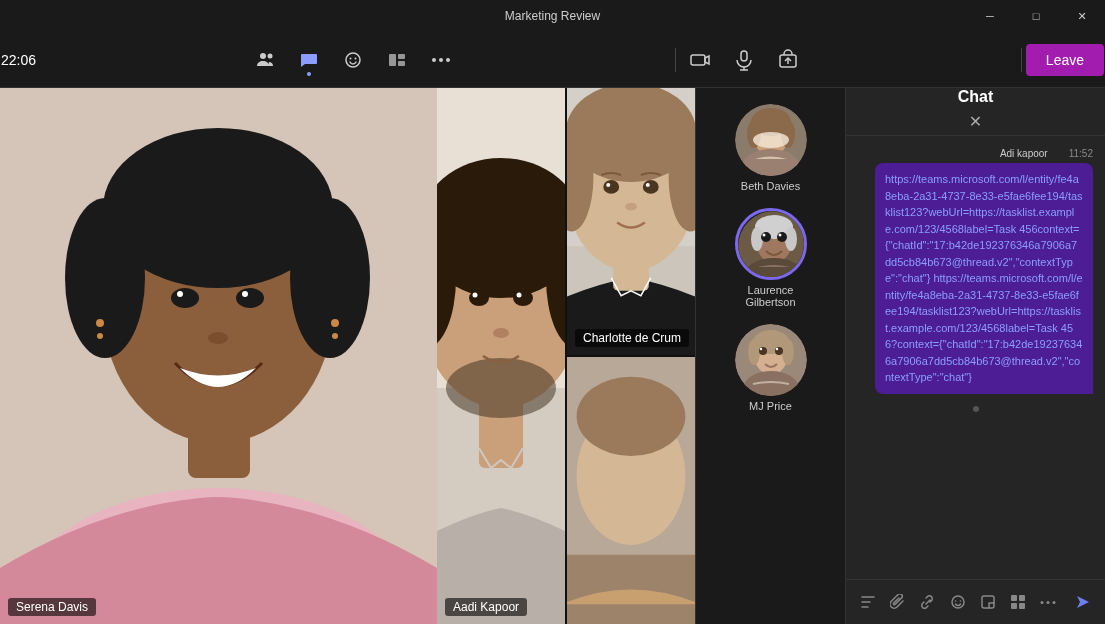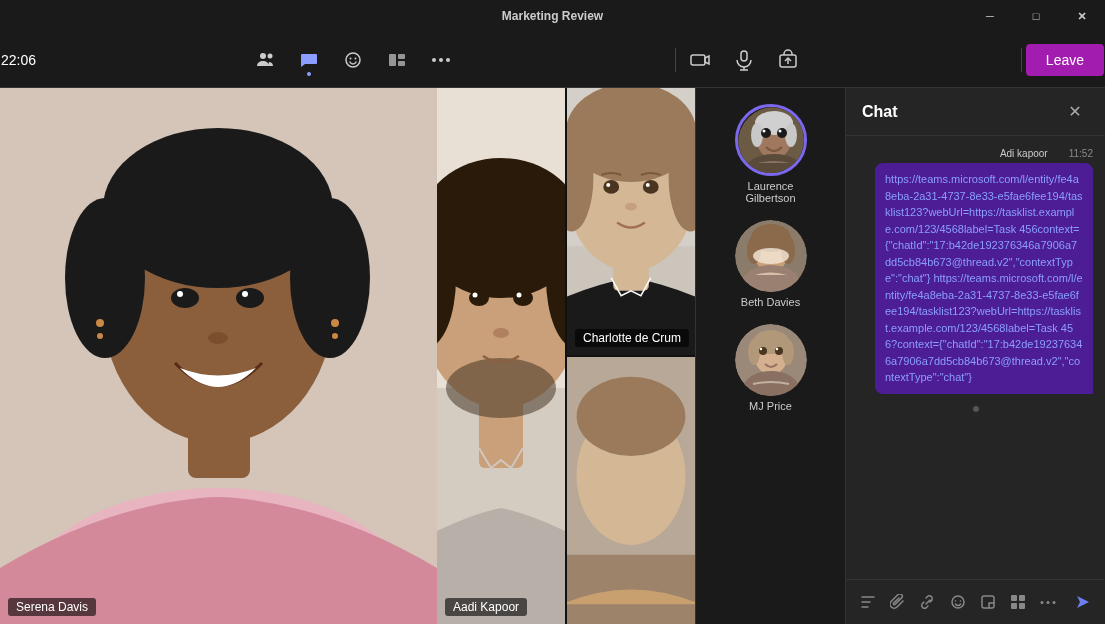--- a/index.html
+++ b/index.html
@@ -13,21 +13,20 @@
     }
 
     
     #title-bar {
       height: 32px;
       background: #1a1a1a;
       display: flex;
       align-items: center;
       justify-content: center;
       position: relative;
-      font-weight: bold;
     }
     #title-bar-title {
       font-size: 12px;
       color: #ccc;
     }
     #window-controls {
       position: absolute;
       right: 0;
       top: 0;
       height: 32px;
@@ -213,20 +212,21 @@
       flex-direction: column;
       border-left: 1px solid #333;
     }
     #chat-header {
       height: 48px;
       display: flex;
       align-items: center;
       padding: 0 16px;
       border-bottom: 1px solid #333;
       justify-content: space-between;
+      flex-direction: column;
     }
     #chat-title {
       font-size: 16px;
       font-weight: 600;
       color: #fff;
     }
     #chat-close {
       color: #aaa;
       cursor: pointer;
       font-size: 16px;
@@ -537,20 +537,36 @@
           <ellipse cx="130" cy="120" rx="55" ry="70" fill="#d4b896"></ellipse>
           <ellipse cx="130" cy="60" rx="55" ry="40" fill="#9a7a5a"></ellipse>
           <path d="M60 250 Q130 220 200 250" fill="#c8a070"></path>
         </svg>
       </div>
 
     </div>
   </div>
 
   <div id="sidebar">
+
+    <div class="participant-thumb">
+      <div class="participant-avatar">
+        <svg width="72" height="72" viewBox="0 0 72 72" xmlns="http://www.w3.org/2000/svg">
+          <circle cx="36" cy="36" r="36" fill="#8B7B6B"></circle>
+          <ellipse cx="36" cy="30" rx="18" ry="22" fill="#C9A07A"></ellipse>
+          <ellipse cx="36" cy="18" rx="20" ry="14" fill="#8a6a4a"></ellipse>
+          <ellipse cx="19" cy="30" rx="7" ry="14" fill="#8a6a4a"></ellipse>
+          <ellipse cx="53" cy="30" rx="7" ry="14" fill="#8a6a4a"></ellipse>
+          <ellipse cx="36" cy="36" rx="18" ry="8" fill="#f5e8d8" opacity="0.8"></ellipse>
+          <ellipse cx="36" cy="65" rx="30" ry="20" fill="#9a8070"></ellipse>
+          <path d="M20 55 Q36 50 52 55" fill="#d4c0a8"></path>
+        </svg>
+      </div>
+      <div class="participant-name">Beth Davies</div>
+    </div>
 
     <div class="participant-thumb">
       <div class="participant-avatar active-speaker">
         <svg width="72" height="72" viewBox="0 0 72 72" xmlns="http://www.w3.org/2000/svg">
           <circle cx="36" cy="36" r="36" fill="#6B5B45"></circle>
           <ellipse cx="36" cy="30" rx="18" ry="22" fill="#A07860"></ellipse>
           <ellipse cx="36" cy="16" rx="19" ry="12" fill="#d0d0d0"></ellipse>
           <ellipse cx="19" cy="28" rx="6" ry="12" fill="#c8c8c8"></ellipse>
           <ellipse cx="53" cy="28" rx="6" ry="12" fill="#c8c8c8"></ellipse>
           <ellipse cx="28" cy="26" rx="5" ry="5" fill="#1a1a1a"></ellipse>
@@ -561,36 +577,20 @@
           <ellipse cx="36" cy="65" rx="30" ry="18" fill="#5a4a3a"></ellipse>
           <path d="M20 56 Q36 52 52 56" fill="#8a7060"></path>
         </svg>
       </div>
       <div class="participant-name">Laurence Gilbertson</div>
     </div>
 
     <div class="participant-thumb">
       <div class="participant-avatar">
         <svg width="72" height="72" viewBox="0 0 72 72" xmlns="http://www.w3.org/2000/svg">
-          <circle cx="36" cy="36" r="36" fill="#8B7B6B"></circle>
-          <ellipse cx="36" cy="30" rx="18" ry="22" fill="#C9A07A"></ellipse>
-          <ellipse cx="36" cy="18" rx="20" ry="14" fill="#8a6a4a"></ellipse>
-          <ellipse cx="19" cy="30" rx="7" ry="14" fill="#8a6a4a"></ellipse>
-          <ellipse cx="53" cy="30" rx="7" ry="14" fill="#8a6a4a"></ellipse>
-          <ellipse cx="36" cy="36" rx="18" ry="8" fill="#f5e8d8" opacity="0.8"></ellipse>
-          <ellipse cx="36" cy="65" rx="30" ry="20" fill="#9a8070"></ellipse>
-          <path d="M20 55 Q36 50 52 55" fill="#d4c0a8"></path>
-        </svg>
-      </div>
-      <div class="participant-name">Beth Davies</div>
-    </div>
-
-    <div class="participant-thumb">
-      <div class="participant-avatar">
-        <svg width="72" height="72" viewBox="0 0 72 72" xmlns="http://www.w3.org/2000/svg">
           <circle cx="36" cy="36" r="36" fill="#9a8878"></circle>
           <ellipse cx="36" cy="30" rx="17" ry="21" fill="#D4B090"></ellipse>
           <ellipse cx="36" cy="18" rx="18" ry="12" fill="#b09878"></ellipse>
           <ellipse cx="19" cy="28" rx="6" ry="13" fill="#b09878"></ellipse>
           <ellipse cx="53" cy="28" rx="6" ry="13" fill="#b09878"></ellipse>
           <ellipse cx="28" cy="27" rx="4" ry="4" fill="#4a3520"></ellipse>
           <ellipse cx="44" cy="27" rx="4" ry="4" fill="#4a3520"></ellipse>
           <circle cx="26" cy="25" r="1.2" fill="#fff"></circle>
           <circle cx="42" cy="25" r="1.2" fill="#fff"></circle>
           <path d="M30 40 Q36 46 42 40" fill="none" stroke="#9a7060" stroke-width="2"></path>

